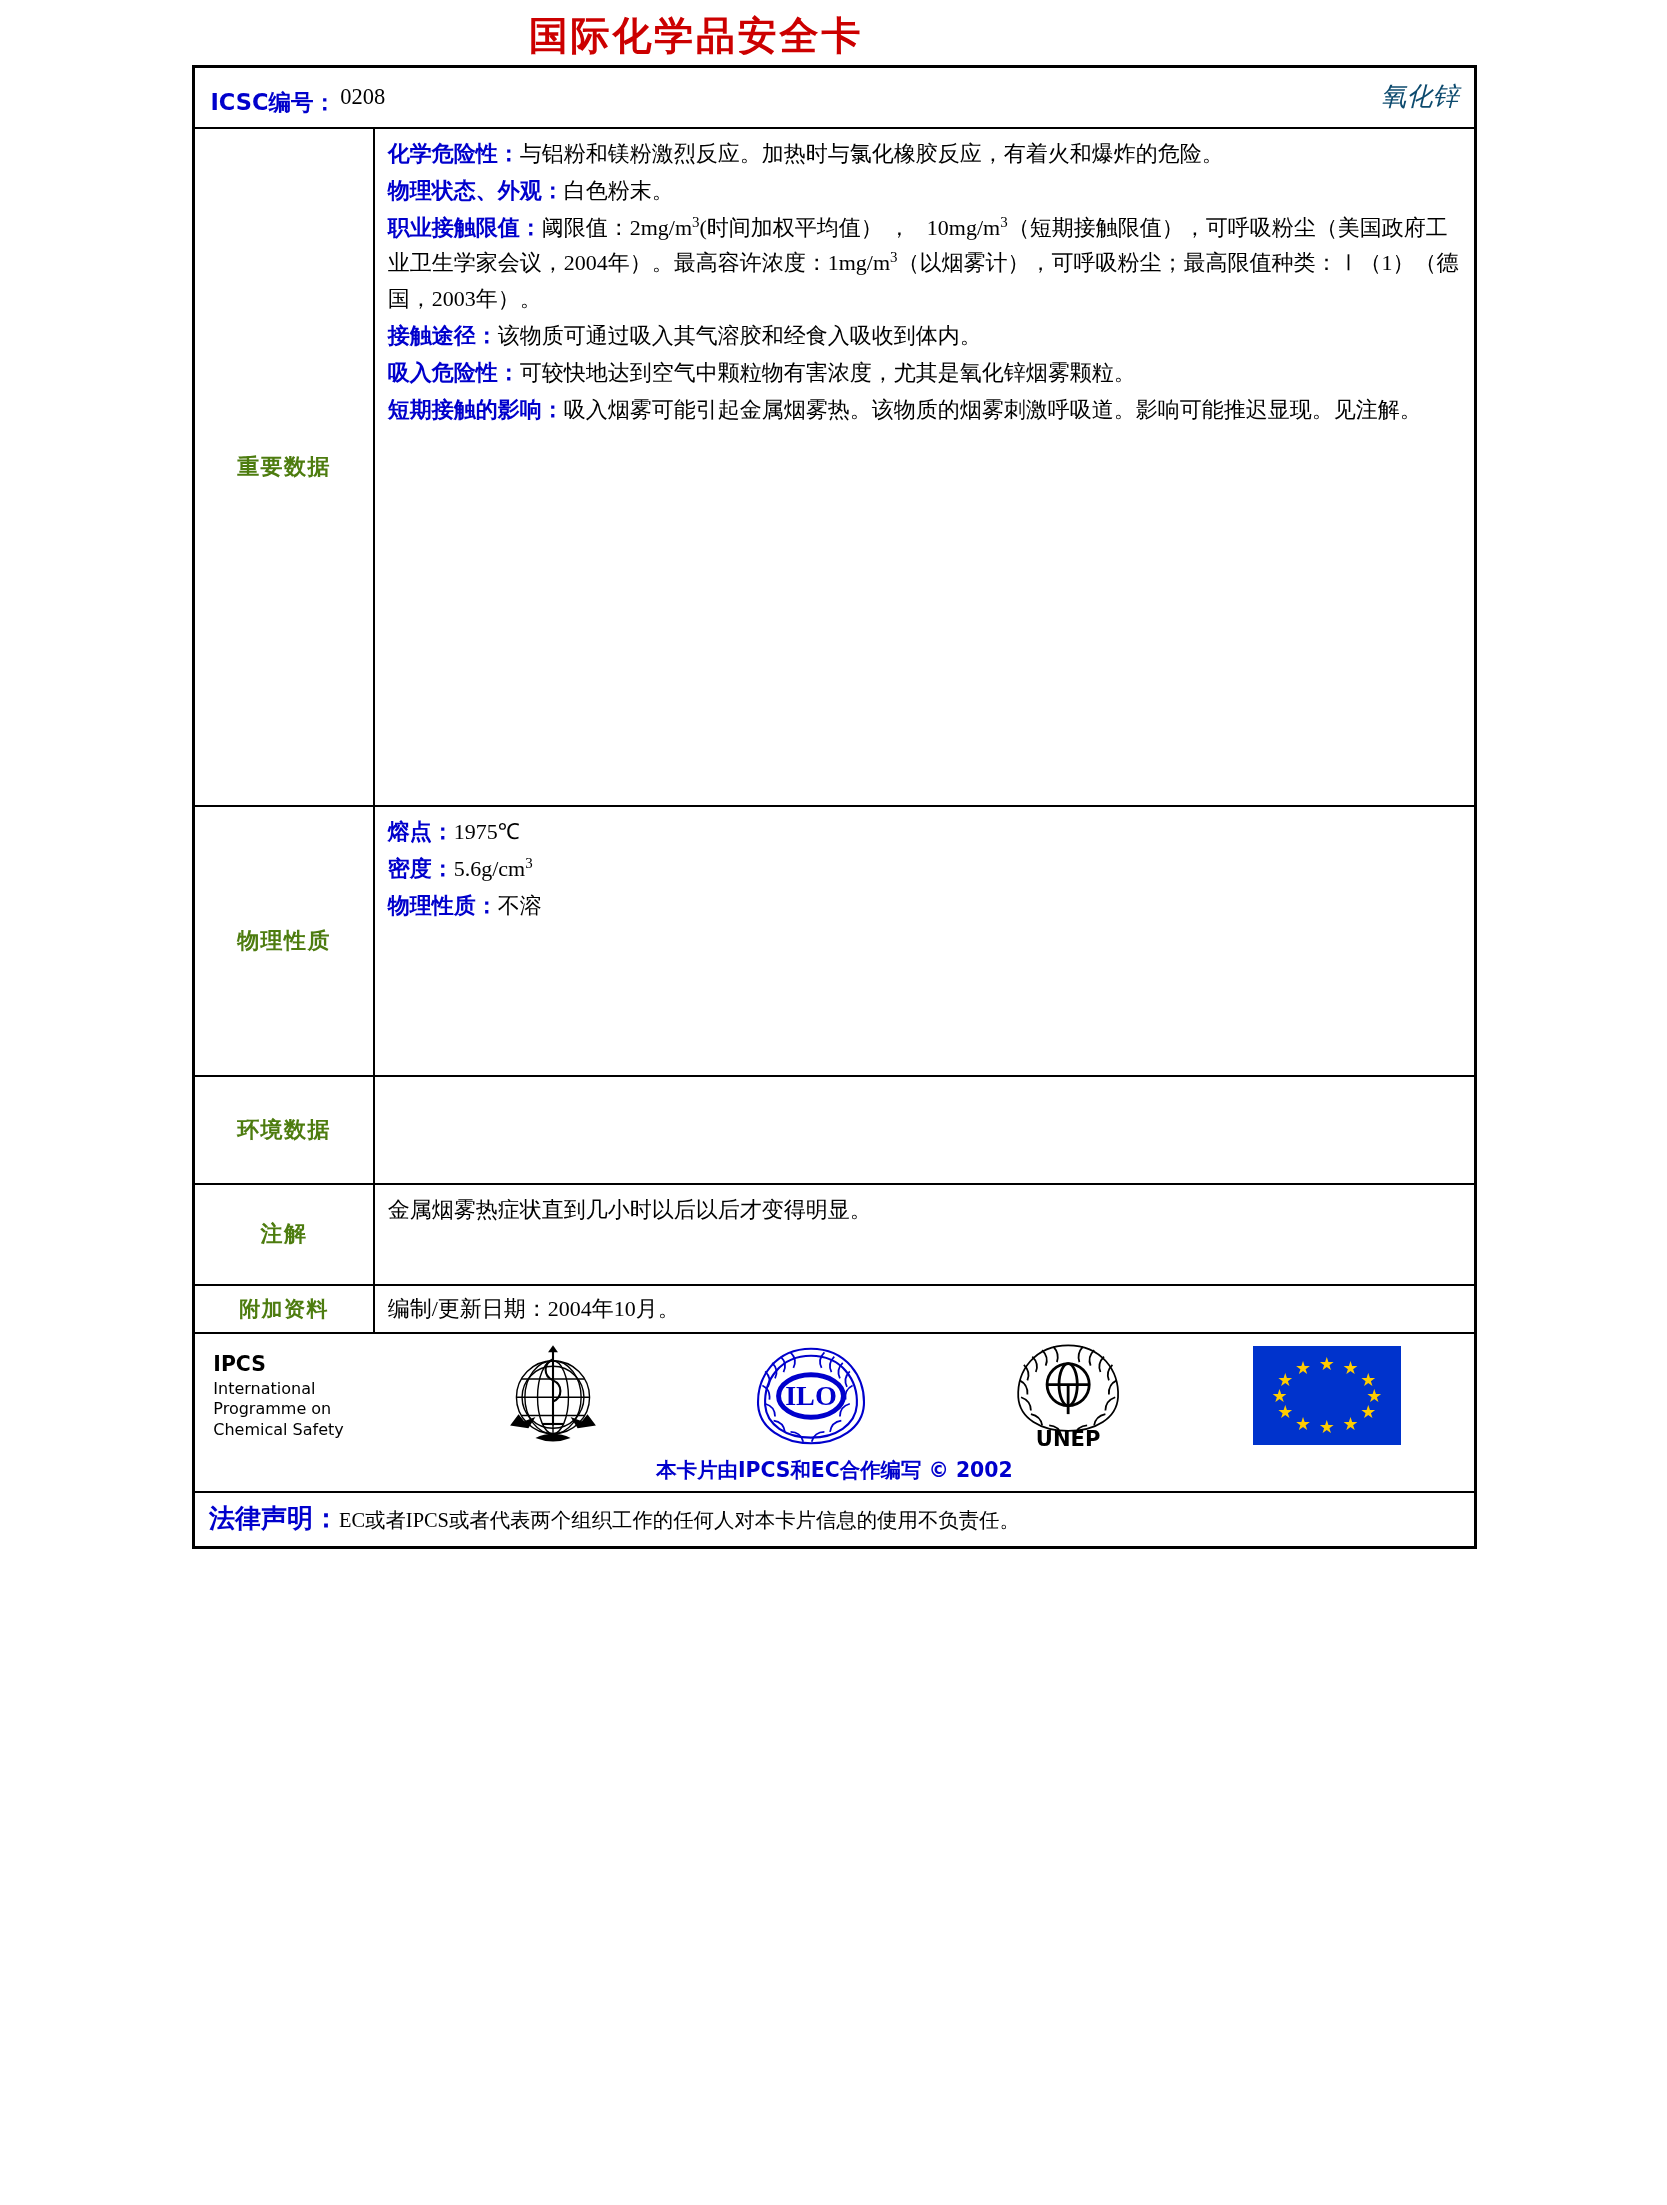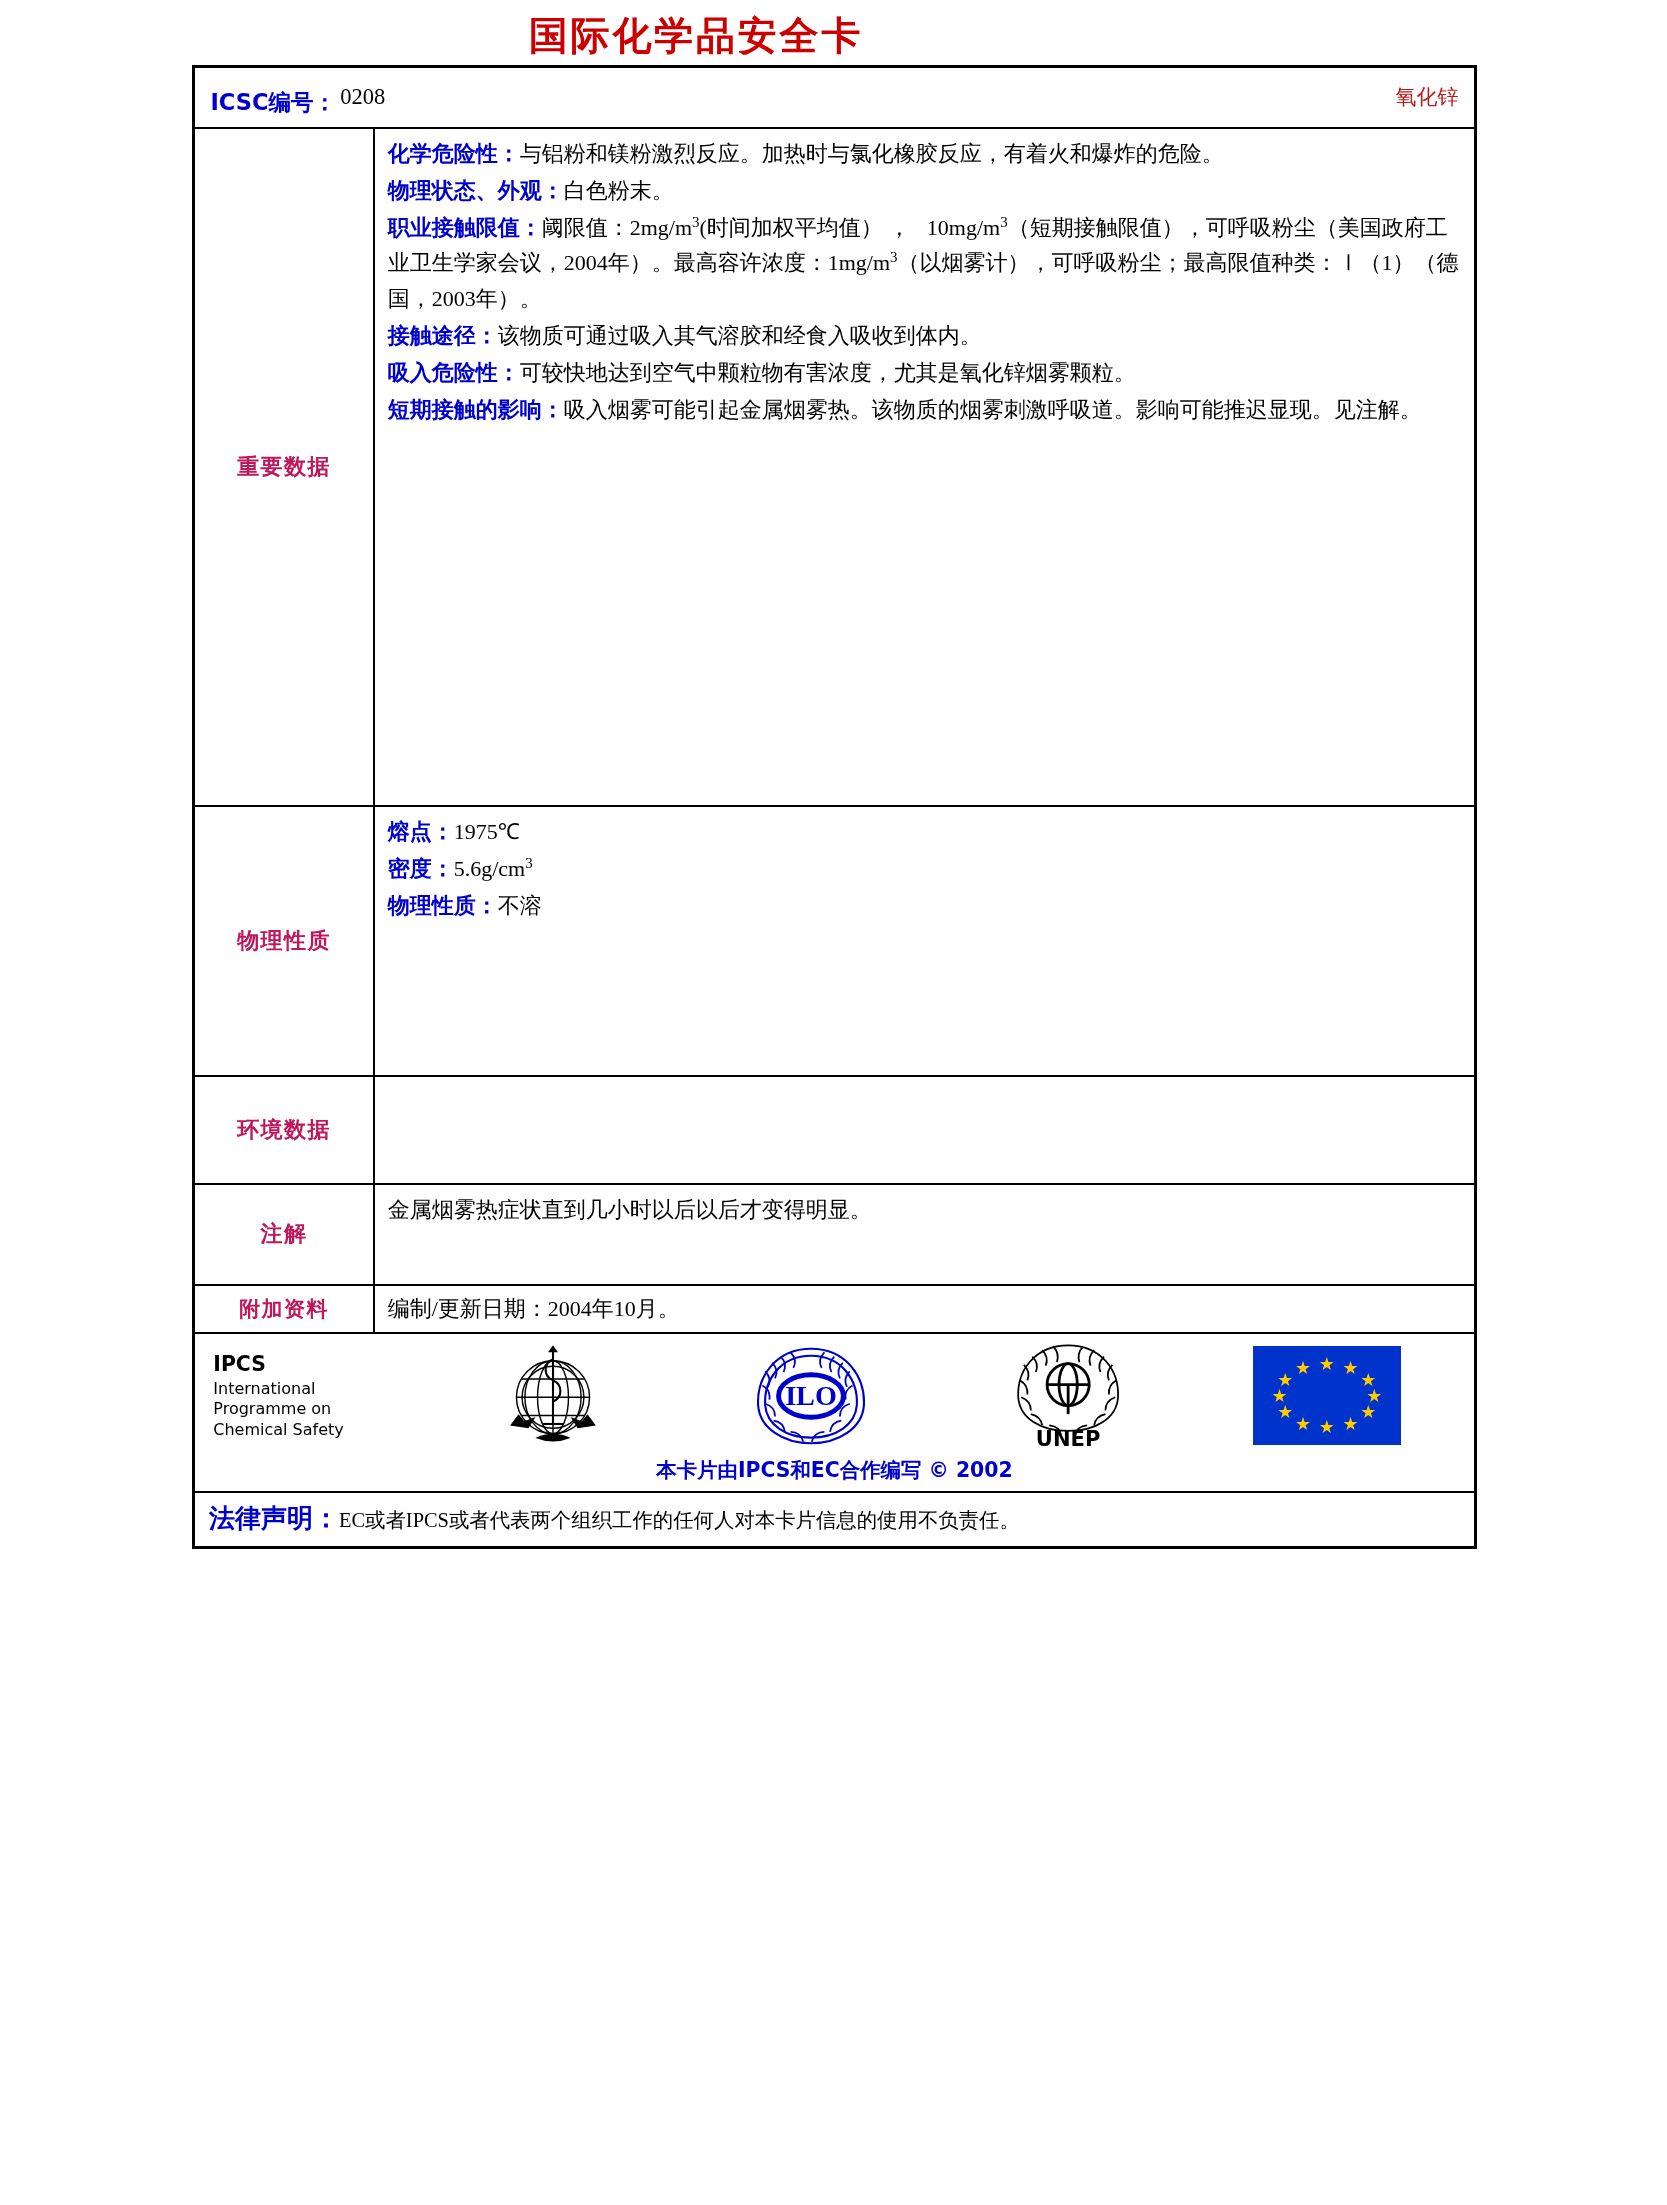--- a/index.html
+++ b/index.html
@@ -51,21 +51,21 @@
   .row:last-child { border-bottom: none; }
 
   .label-cell {
     width: 180px;
     min-width: 180px;
     border-right: 2.1px solid #000;
     box-sizing: border-box;
     display: flex;
     align-items: center;
     justify-content: center;
-    color: #be185d;
+    color: #4d7c0f;
     font-family: "DejaVu Sans", "Liberation Sans", sans-serif;
     font-weight: bold;
     font-size: 22px;
     letter-spacing: 1.4px;
   }
   .content-cell {
     flex: 1;
     box-sizing: border-box;
     padding: 7px 12.7px 10px 12.7px;
     font-size: 22px;
@@ -89,23 +89,24 @@
     margin-top: 12px;
   }
   .icsc-val {
     color: #000;
     font-size: 22.5px;
     margin-left: 4.2px;
     font-family: "Liberation Serif", serif;
   }
   .chem-name {
     margin-left: auto;
-    font-size: 21px;
-    color: #b91c1c;
+    font-size: 26px;
+    color: #0c4a6e;
     font-family: "Liberation Serif", serif;
+    font-style: italic;
   }
 
   .bl {
     color: #0000cc;
     font-family: "DejaVu Sans", "Liberation Sans", sans-serif;
     font-weight: bold;
   }
   .mono-ish {
     font-family: "Liberation Serif", serif;
   }

